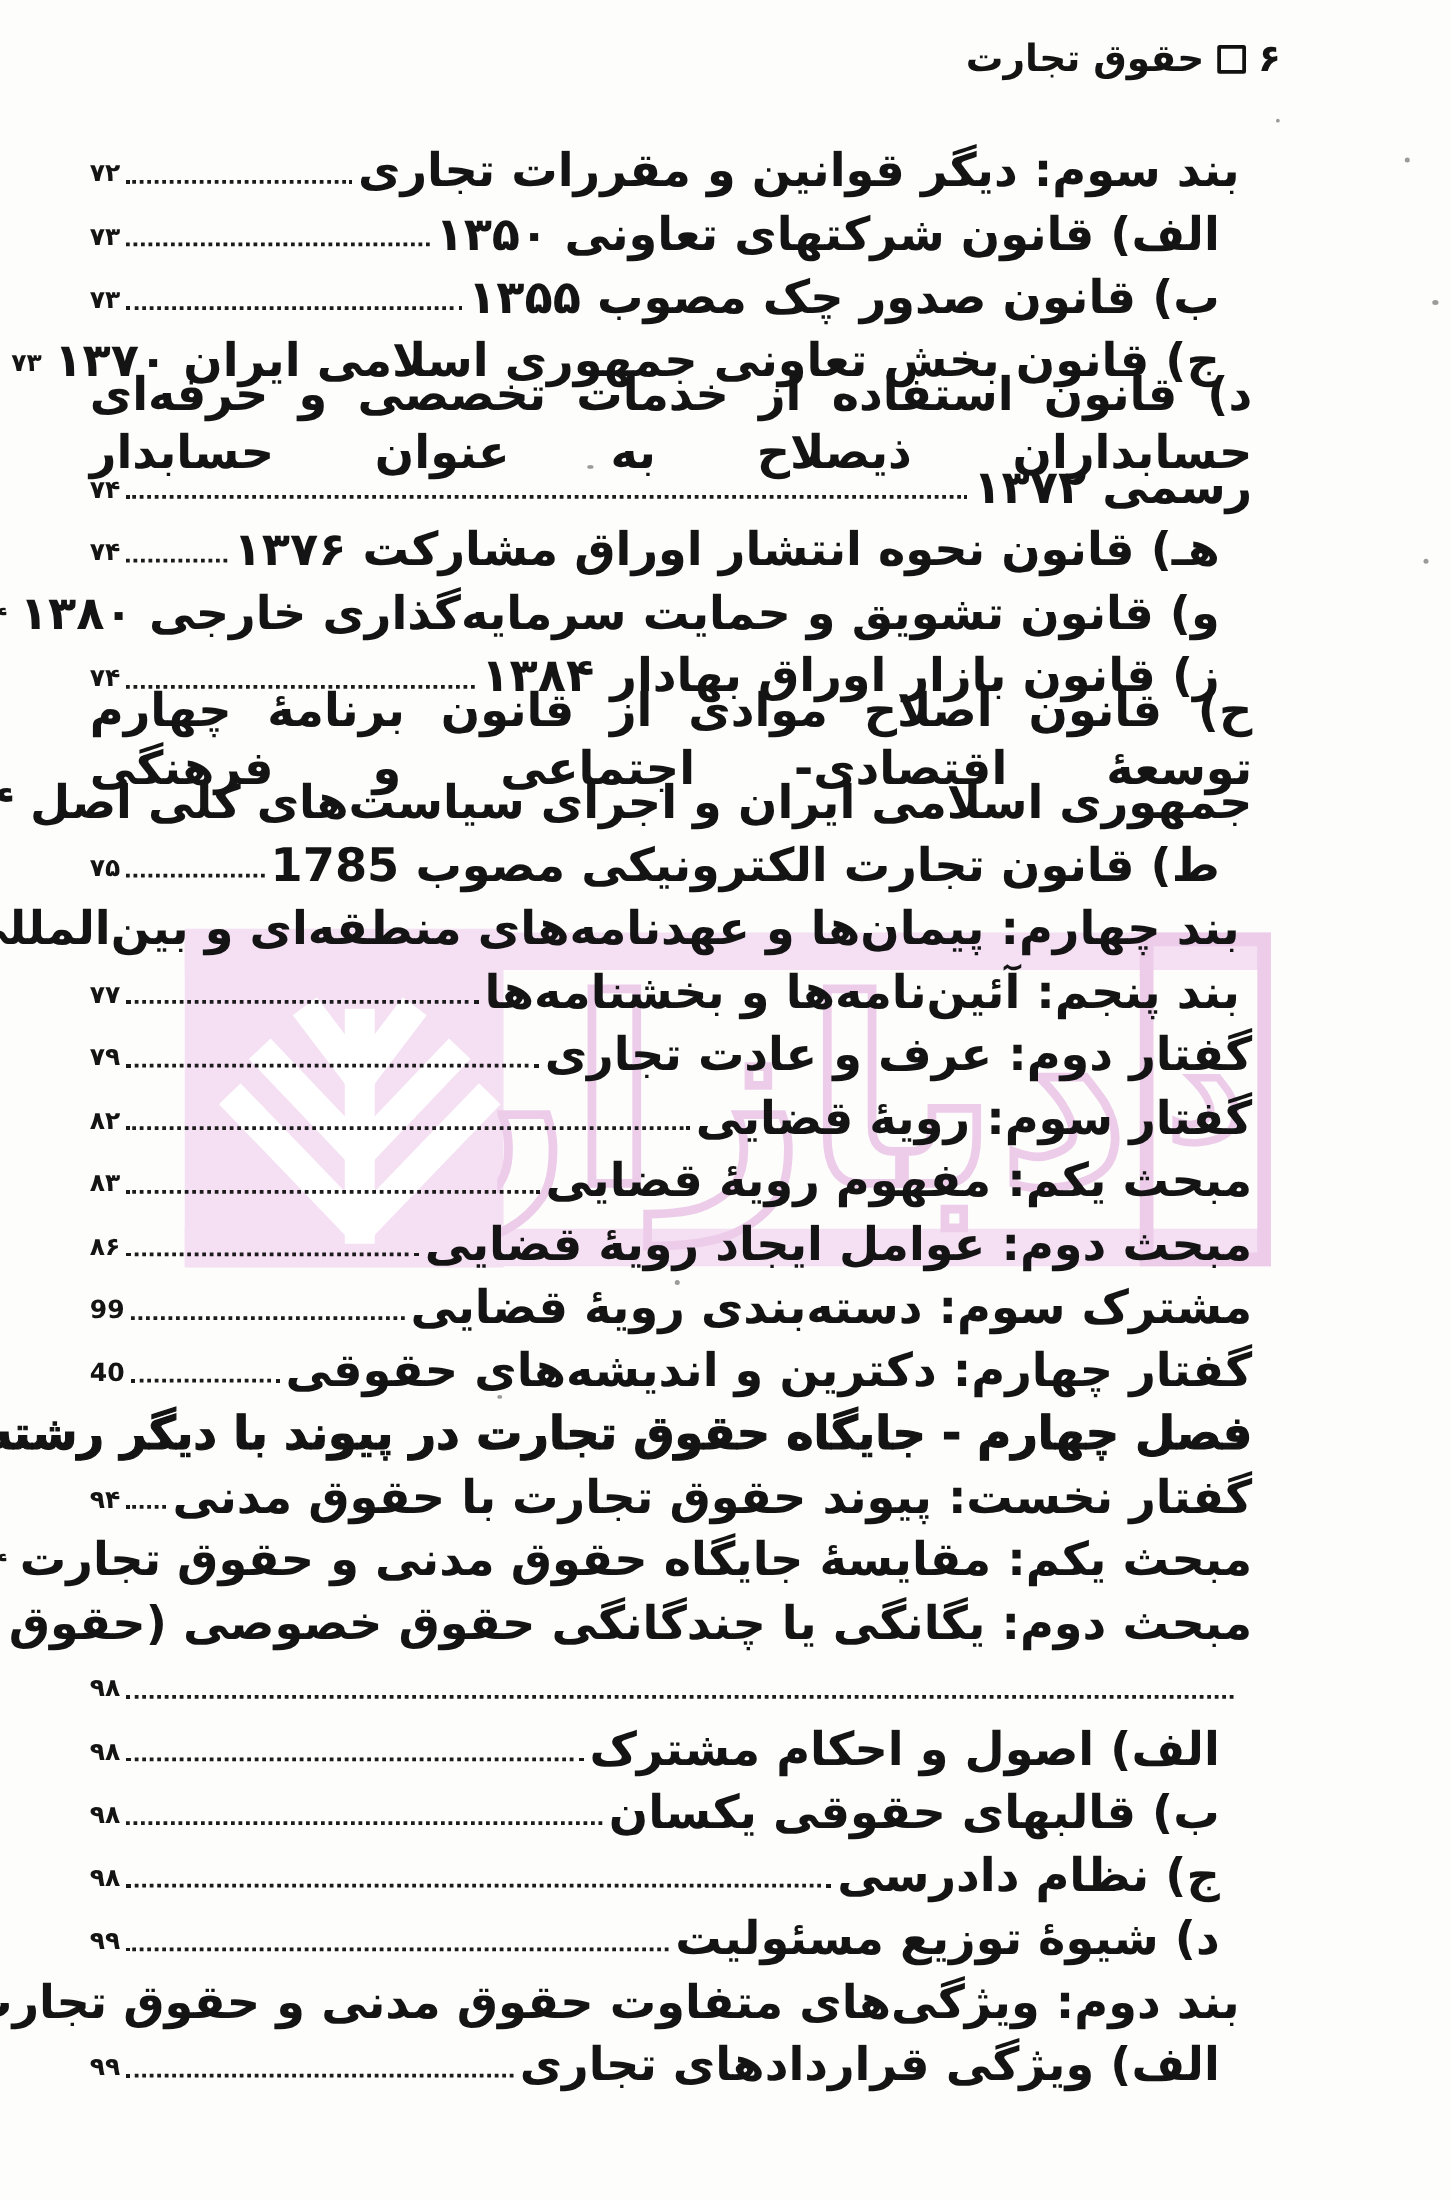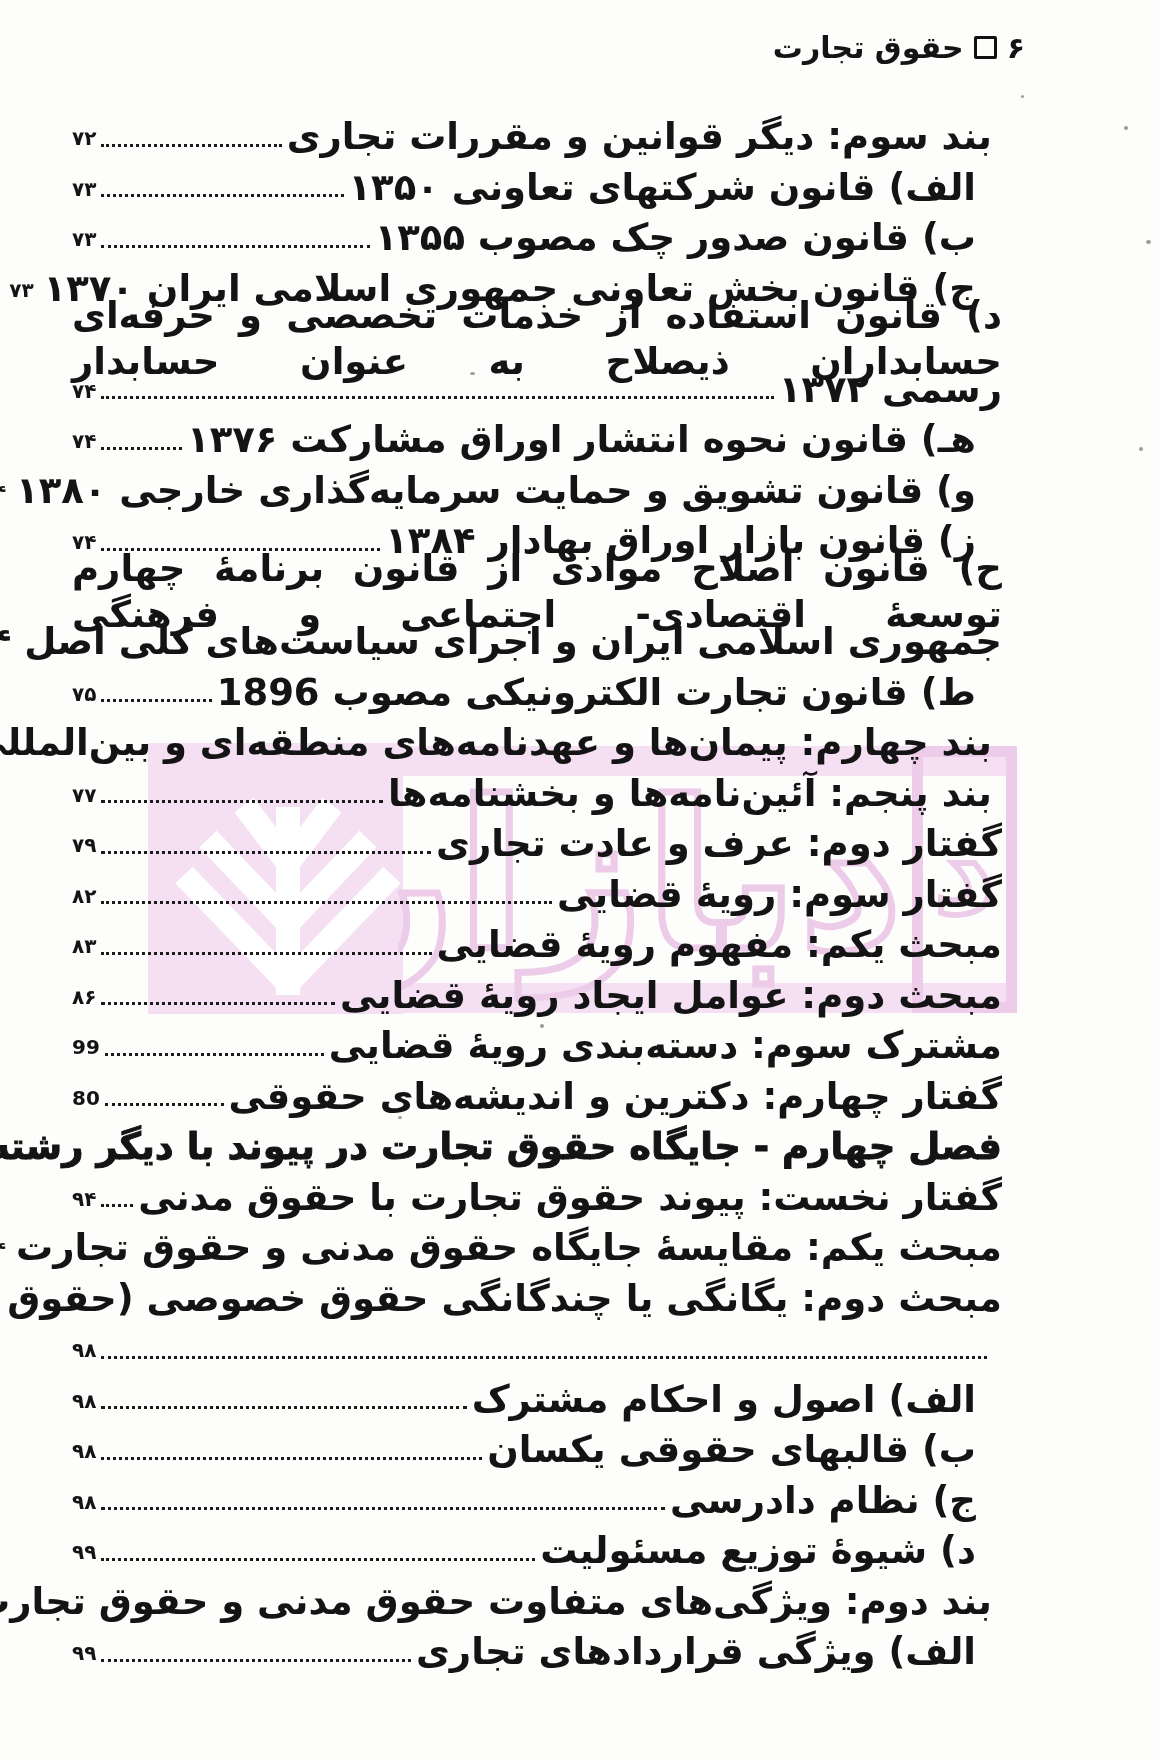--- a/index.html
+++ b/index.html
@@ -176,21 +176,21 @@
       <div class="row lvl-0 wrap">
       <span class="title">ح) قانون اصلاح موادی از قانون برنامهٔ چهارم توسعهٔ اقتصادی- اجتماعی و فرهنگی</span>
 
     </div>
       <div class="row lvl-0">
       <span class="title">جمهوری اسلامی ایران و اجرای سیاست‌های کلی اصل ۴۴ قانون اساسی ۱۳۸۶</span>
       <span class="leader"></span>
 
     </div>
       <div class="row lvl-2">
-      <span class="title">ط) قانون تجارت الکترونیکی مصوب 1896</span>
+      <span class="title">ط) قانون تجارت الکترونیکی مصوب 1785</span>
       <span class="leader"></span>
       <span class="pnum">۷۵</span>
     </div>
       <div class="row lvl-1">
       <span class="title">بند چهارم: پیمان‌ها و عهدنامه‌های منطقه‌ای و بین‌المللی</span>
       <span class="leader"></span>
       <span class="pnum">۷۶</span>
     </div>
       <div class="row lvl-1">
       <span class="title">بند پنجم: آئین‌نامه‌ها و بخشنامه‌ها</span>
@@ -218,21 +218,21 @@
       <span class="pnum">۸۶</span>
     </div>
       <div class="row lvl-0">
       <span class="title">مشترک سوم: دسته‌بندی رویهٔ قضایی</span>
       <span class="leader"></span>
       <span class="pnum">99</span>
     </div>
       <div class="row lvl-0">
       <span class="title">گفتار چهارم: دکترین و اندیشه‌های حقوقی</span>
       <span class="leader"></span>
-      <span class="pnum">80</span>
+      <span class="pnum">40</span>
     </div>
       <div class="row lvl-0 chapter">
       <span class="title">فصل چهارم - جایگاه حقوق تجارت در پیوند با دیگر رشته‌های حقوقی</span>
       <span class="leader"></span>
       <span class="pnum">۹۳</span>
     </div>
       <div class="row lvl-0">
       <span class="title">گفتار نخست: پیوند حقوق تجارت با حقوق مدنی</span>
       <span class="leader"></span>
       <span class="pnum">۹۴</span>

